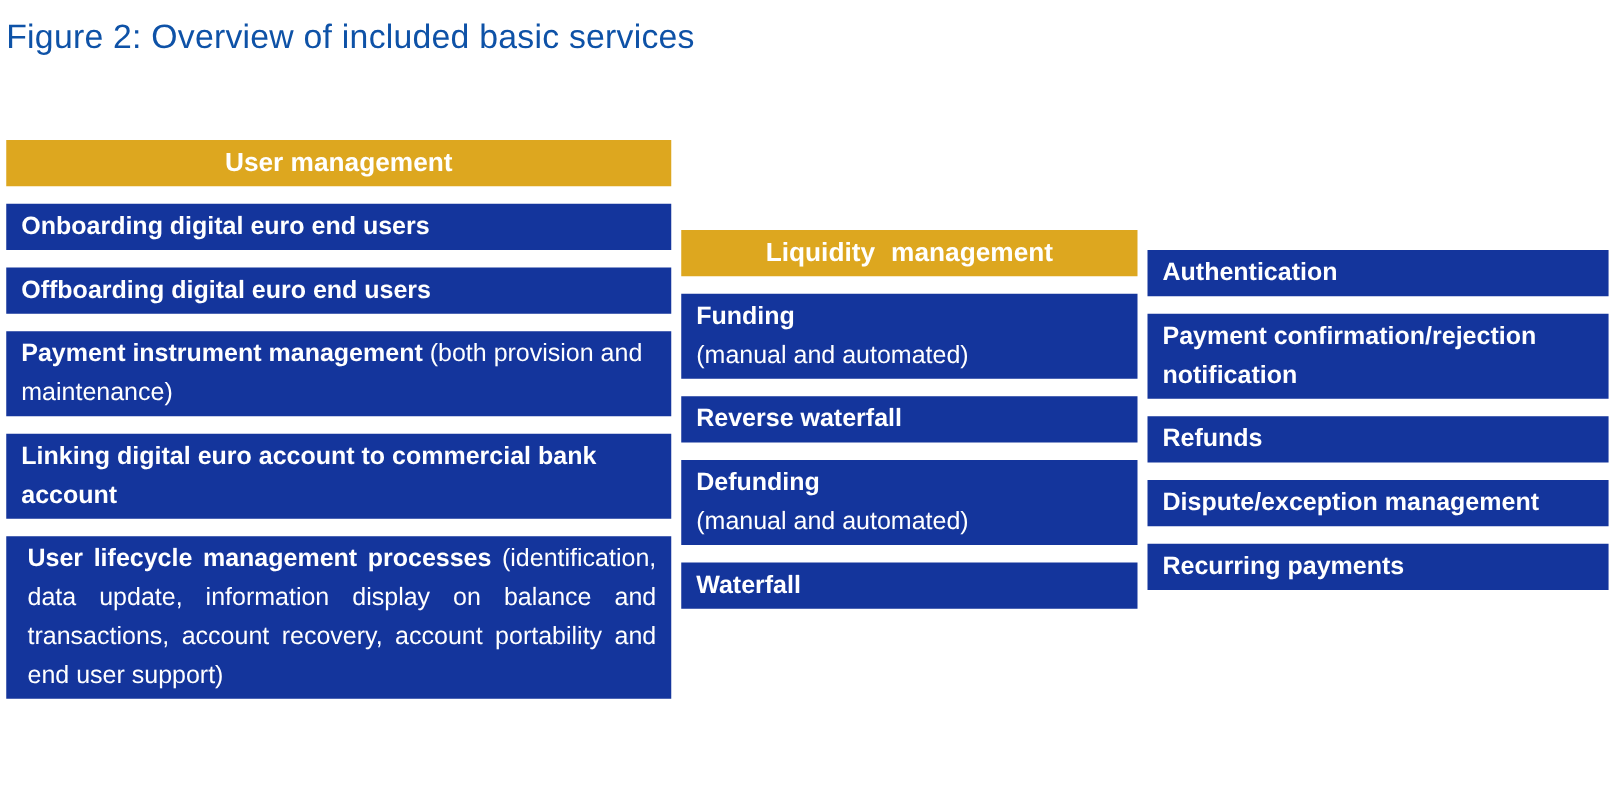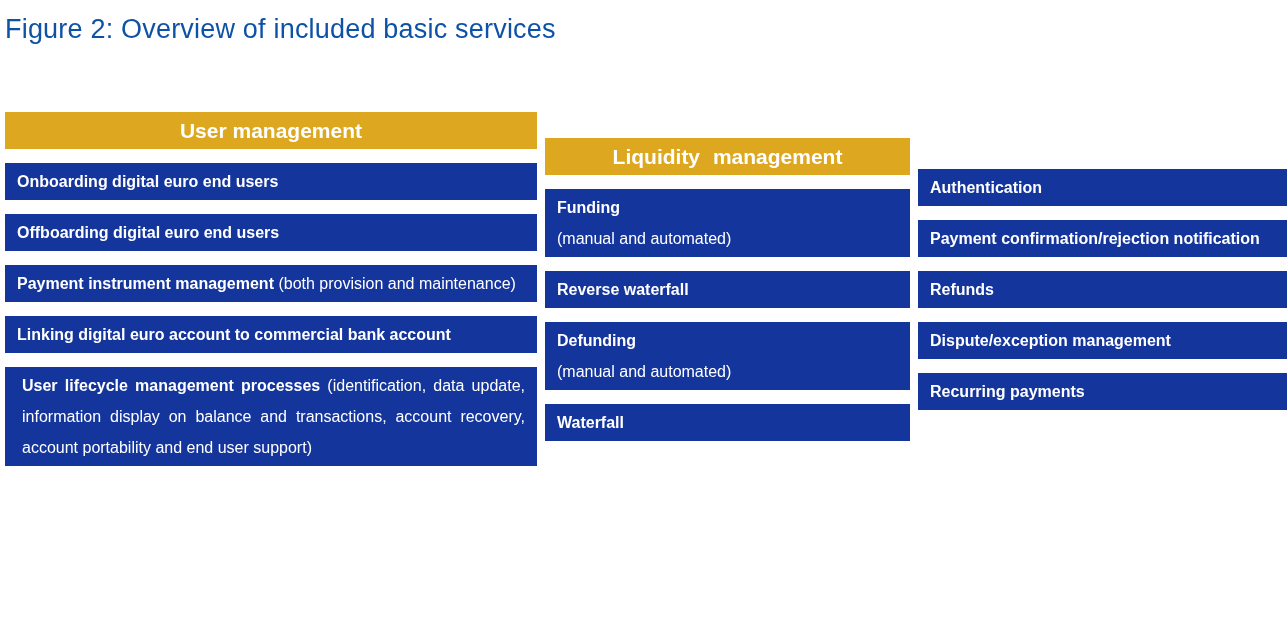--- a/index.html
+++ b/index.html
@@ -56,21 +56,21 @@
     font-size: 21px;
     font-weight: 700;
     text-align: center;
     line-height: 31px;
     padding: 3px 10px;
   }
   .col-2 .hdr, .col-3 .hdr { word-spacing: 7px; }
   .box {
     background: var(--box-bg);
     color: var(--box-text);
-    font-size: 16px;
+    font-size: 20px;
     font-weight: 700;
     line-height: 31px;
     padding: 3px 12px;
   }
   .box .r { font-weight: 400; }
   .box .r.block { display: block; }
   .box.justify { text-align: justify; padding-left: 17px; }
 </style>
 </head>
 <body>

